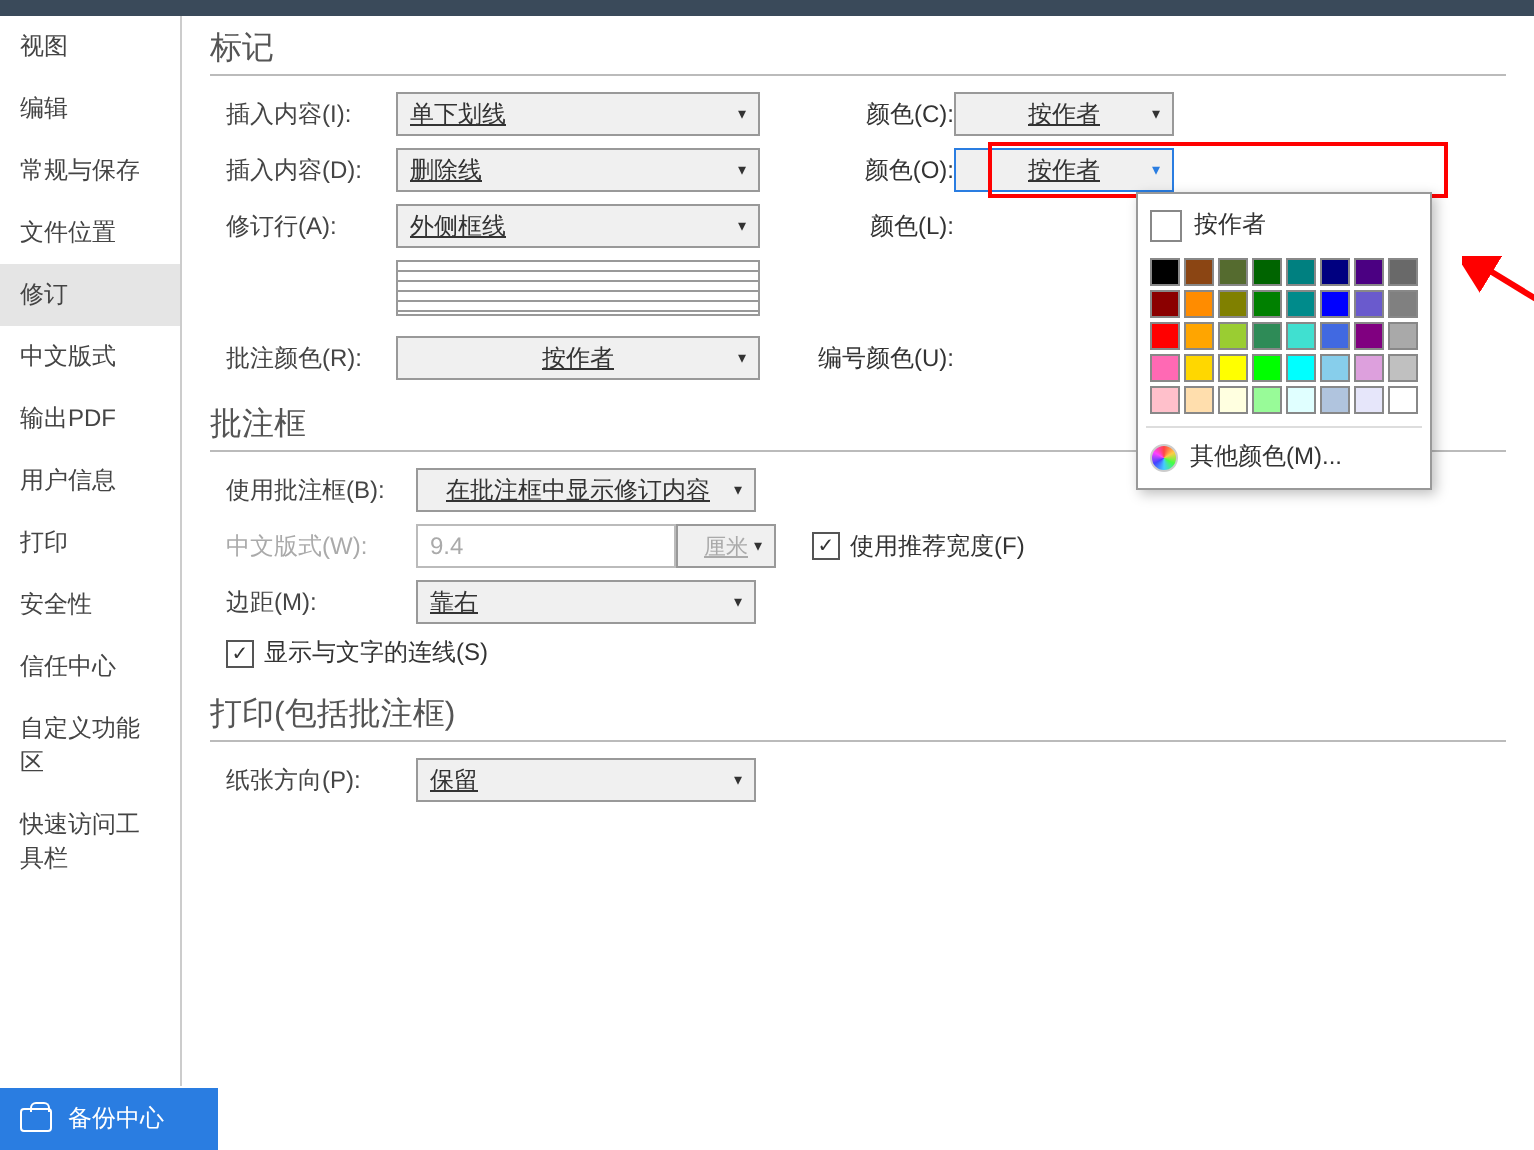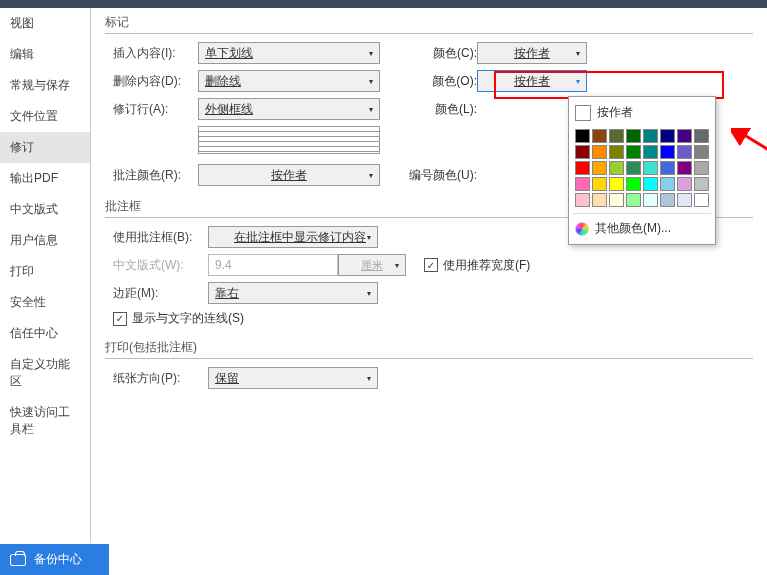--- a/index.html
+++ b/index.html
@@ -3,21 +3,21 @@
 <meta charset="utf-8">
 <style>
 * { box-sizing: border-box; margin: 0; padding: 0; }
 body { font-family: "Microsoft YaHei", SimSun, sans-serif; font-size: 12px; color: #333; background: #fff; width: 767px; height: 575px; overflow: hidden; position: relative; }
 .top-bar { height: 8px; background: #3a4a5a; }
 .container { display: flex; height: 535px; }
 .sidebar { width: 91px; background: #fff; border-right: 1px solid #ccc; }
 .sidebar-item { padding: 7px 10px; cursor: pointer; color: #444; font-size: 12px; }
 .sidebar-item.selected { background: #e5e5e5; }
 .main { flex: 1; padding: 6px 14px 0 14px; position: relative; }
-.section-label { color: #555; font-size: 12px; margin-bottom: 2px; }
+.section-label { color: #555; font-size: 16px; margin-bottom: 2px; }
 .section-line { border: none; border-top: 1px solid #bbb; margin-bottom: 8px; }
 .row { display: flex; align-items: center; margin-bottom: 6px; margin-left: 8px; }
 .field-label { width: 85px; text-align: left; color: #444; padding-right: 6px; }
 .field-label.disabled { color: #aaa; }
 .select { background: #f0f0f0; border: 1px solid #999; height: 22px; display: flex; align-items: center; justify-content: center; position: relative; cursor: pointer; }
 .select .caret { position: absolute; right: 6px; top: 50%; transform: translateY(-50%); font-size: 8px; color: #333; }
 .select.small { width: 110px; }
 .select.med { width: 182px; }
 .select.wide { width: 170px; }
 .select.disabled { color: #aaa; }
@@ -49,22 +49,22 @@
 <div class="top-bar"></div>
 
 <div class="container">
 
   <div class="sidebar">
     <div class="sidebar-item"><span>视图</span></div>
     <div class="sidebar-item"><span>编辑</span></div>
     <div class="sidebar-item"><span>常规与保存</span></div>
     <div class="sidebar-item"><span>文件位置</span></div>
     <div class="sidebar-item selected"><span>修订</span></div>
+    <div class="sidebar-item"><span>中文版式</span></div>
     <div class="sidebar-item"><span>输出PDF</span></div>
-    <div class="sidebar-item"><span>中文版式</span></div>
     <div class="sidebar-item"><span>用户信息</span></div>
     <div class="sidebar-item"><span>打印</span></div>
     <div class="sidebar-item"><span>安全性</span></div>
     <div class="sidebar-item"><span>信任中心</span></div>
     <div class="sidebar-item"><span>自定义功能区</span></div>
     <div class="sidebar-item"><span>快速访问工具栏</span></div>
   </div>
 
   <div class="main">
 
@@ -79,21 +79,21 @@
         </div>
       <span class="spacer"></span>
       <span class="right-label">颜色(C):</span>
       <div class="select small">
           <span class="sel-txt">按作者</span>
           <span class="caret">▾</span>
         </div>
     </div>
 
     <div class="row">
-      <span class="field-label">删除内容(D):</span>
+      <span class="field-label">插入内容(D):</span>
       <div class="select med">
           <span class="sel-txt" style="text-align:left; padding-left:6px">删除线</span>
           <span class="caret">▾</span>
         </div>
       <span class="spacer"></span>
       <span class="right-label">颜色(O):</span>
       <div class="select small blue-h">
           <span class="sel-txt">按作者</span>
           <span class="caret">▾</span>
         </div>
@@ -123,31 +123,31 @@
       <span class="spacer"></span>
       <span class="right-label">编号颜色(U):</span>
     </div>
 
     <div class="section-label">批注框</div>
     <hr class="section-line">
 
     <div class="row">
       <span class="field-label" style="width:95px">使用批注框(B):</span>
       <div class="select wide">
-          <span class="sel-txt" style="text-align:center; padding-left:14px">在批注框中显示修订内容</span>
+          <span class="sel-txt" style="text-align:left; padding-left:14px">在批注框中显示修订内容</span>
           <span class="caret">▾</span>
         </div>
     </div>
 
     <div class="row">
       <span class="field-label disabled" style="width:95px">中文版式(W):</span>
       <div class="input-box" style="color:#aaa;">
           <span>9.4</span>
         </div>
-      <div class="select disabled" style="width:68px">
+      <div class="select disabled" style="width:50px">
           <span class="sel-txt" style="font-size:11px">厘米</span>
           <span class="caret">▾</span>
         </div>
       <span style="width:18px"></span>
       <div class="checkbox-wrap">
         <span class="chk">
             <span>✓</span>
           </span>
         <span>使用推荐宽度(F)</span>
       </div>

